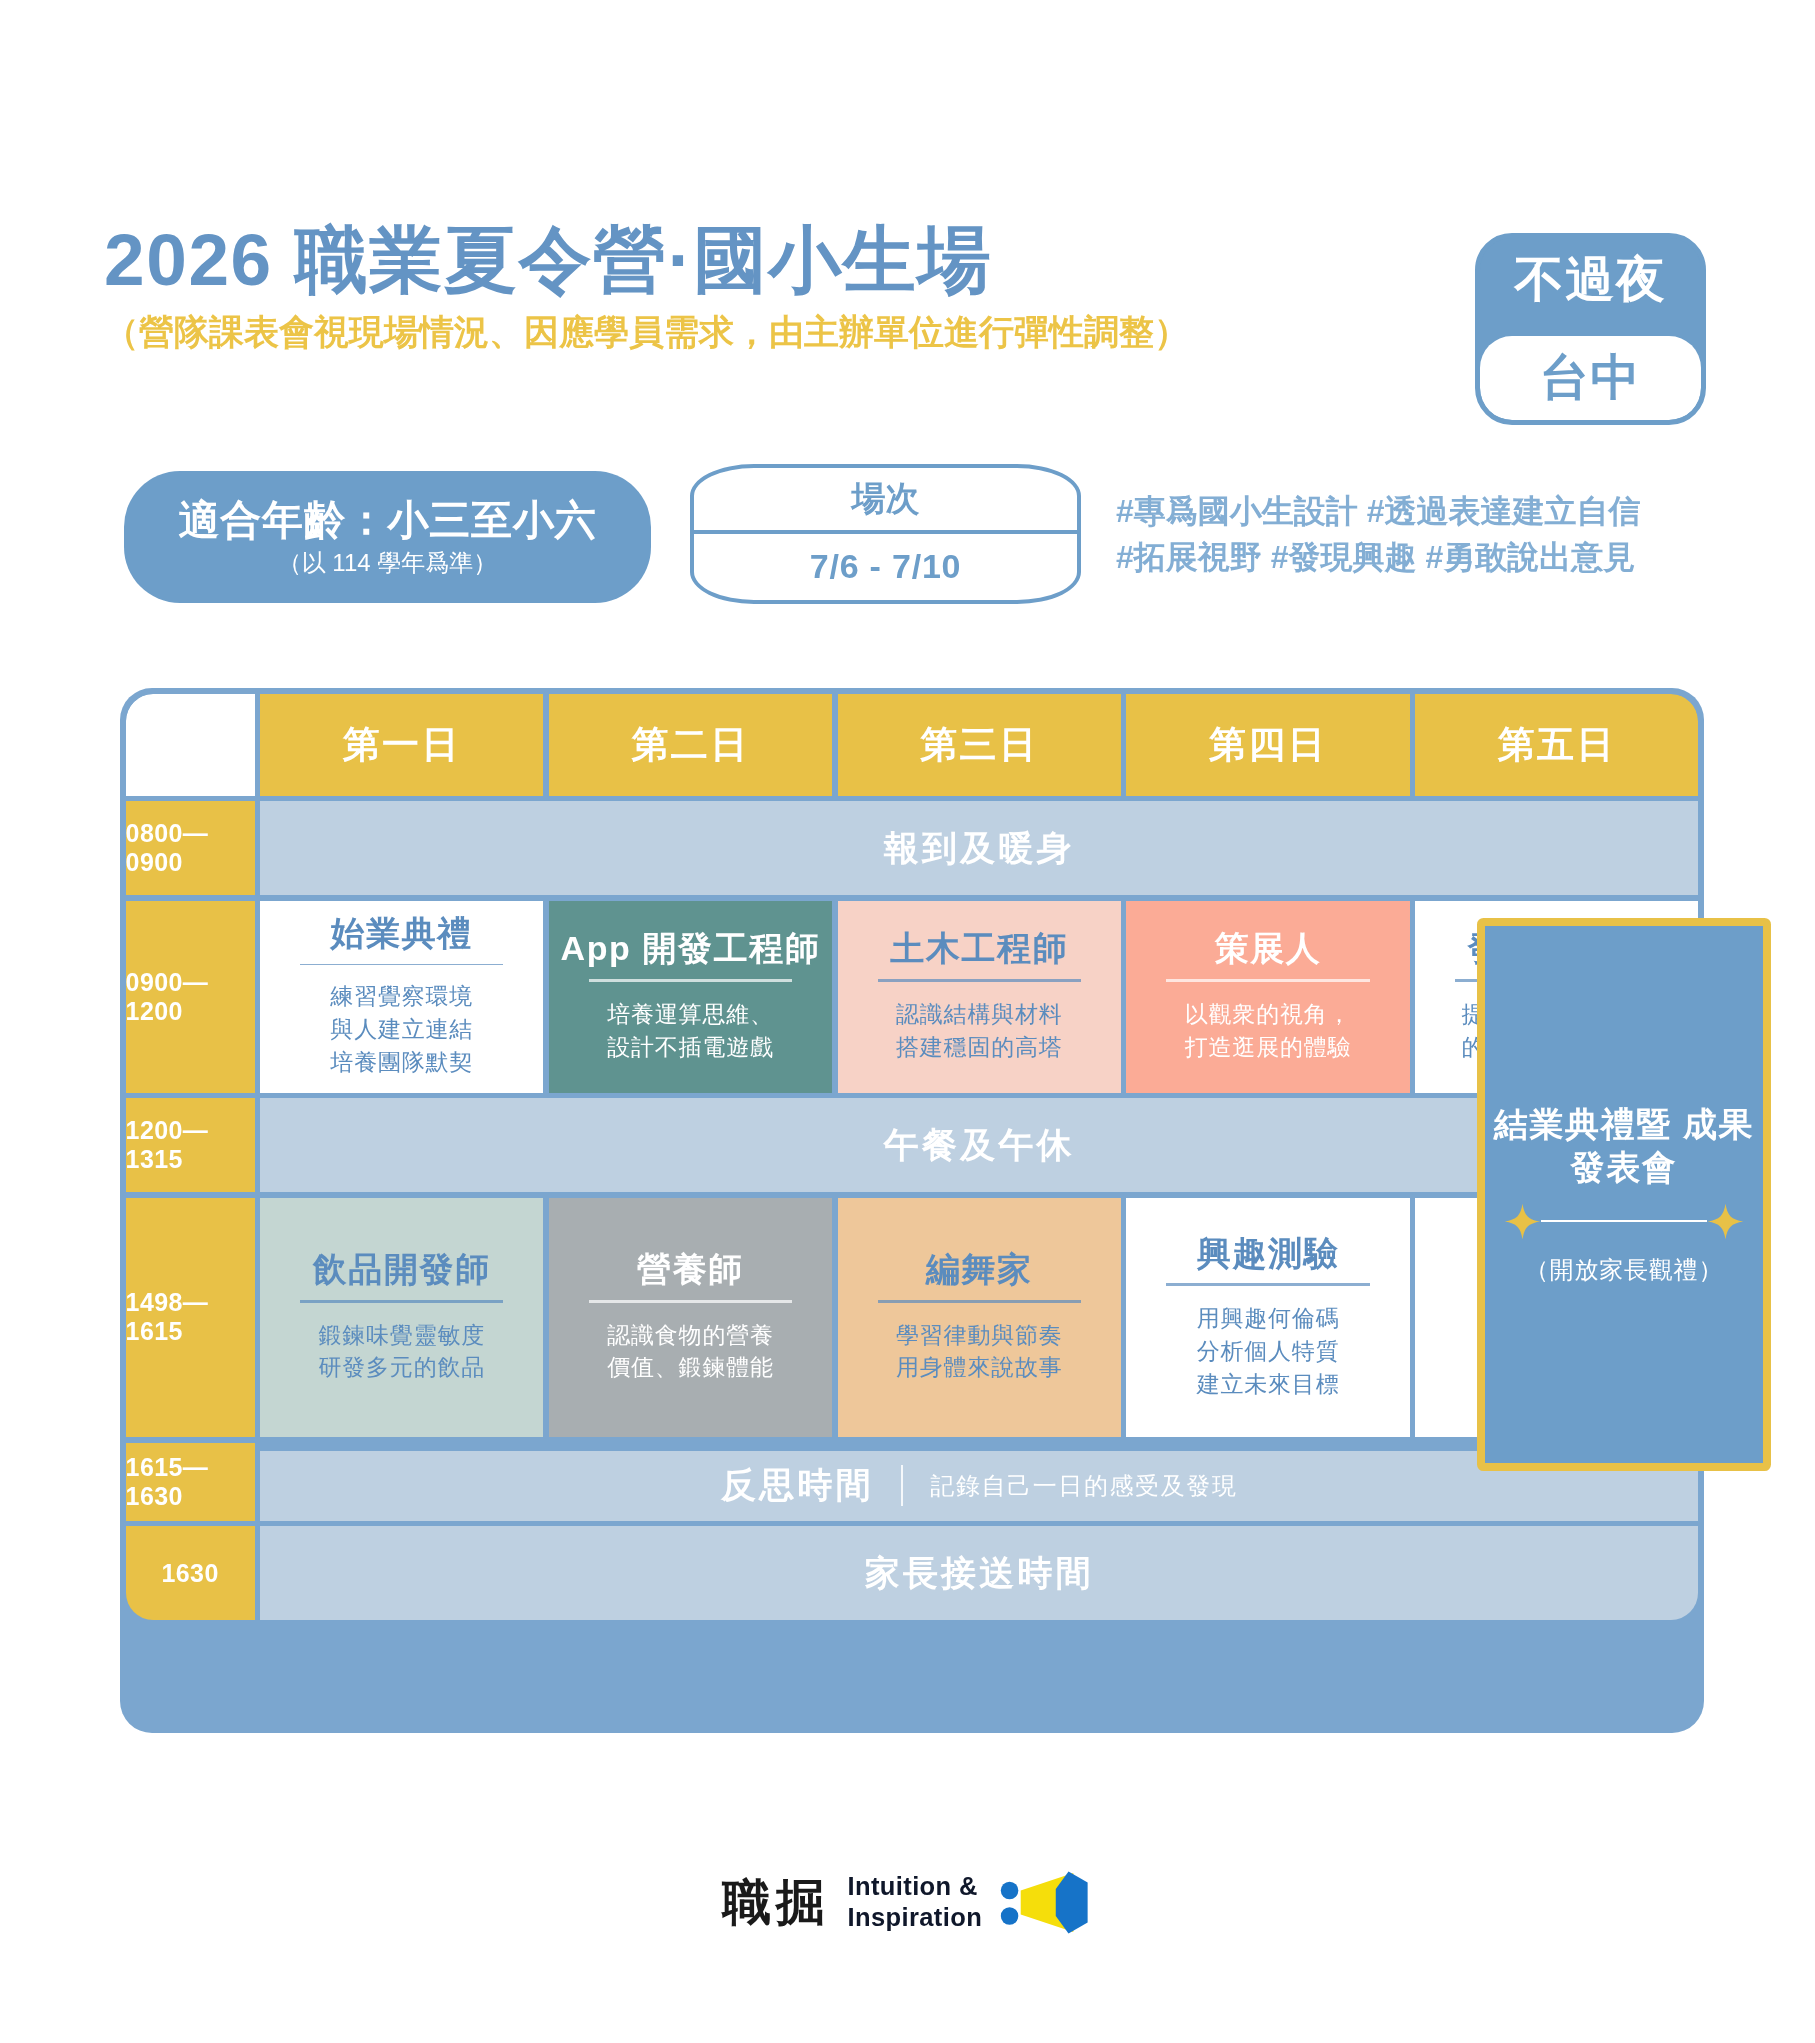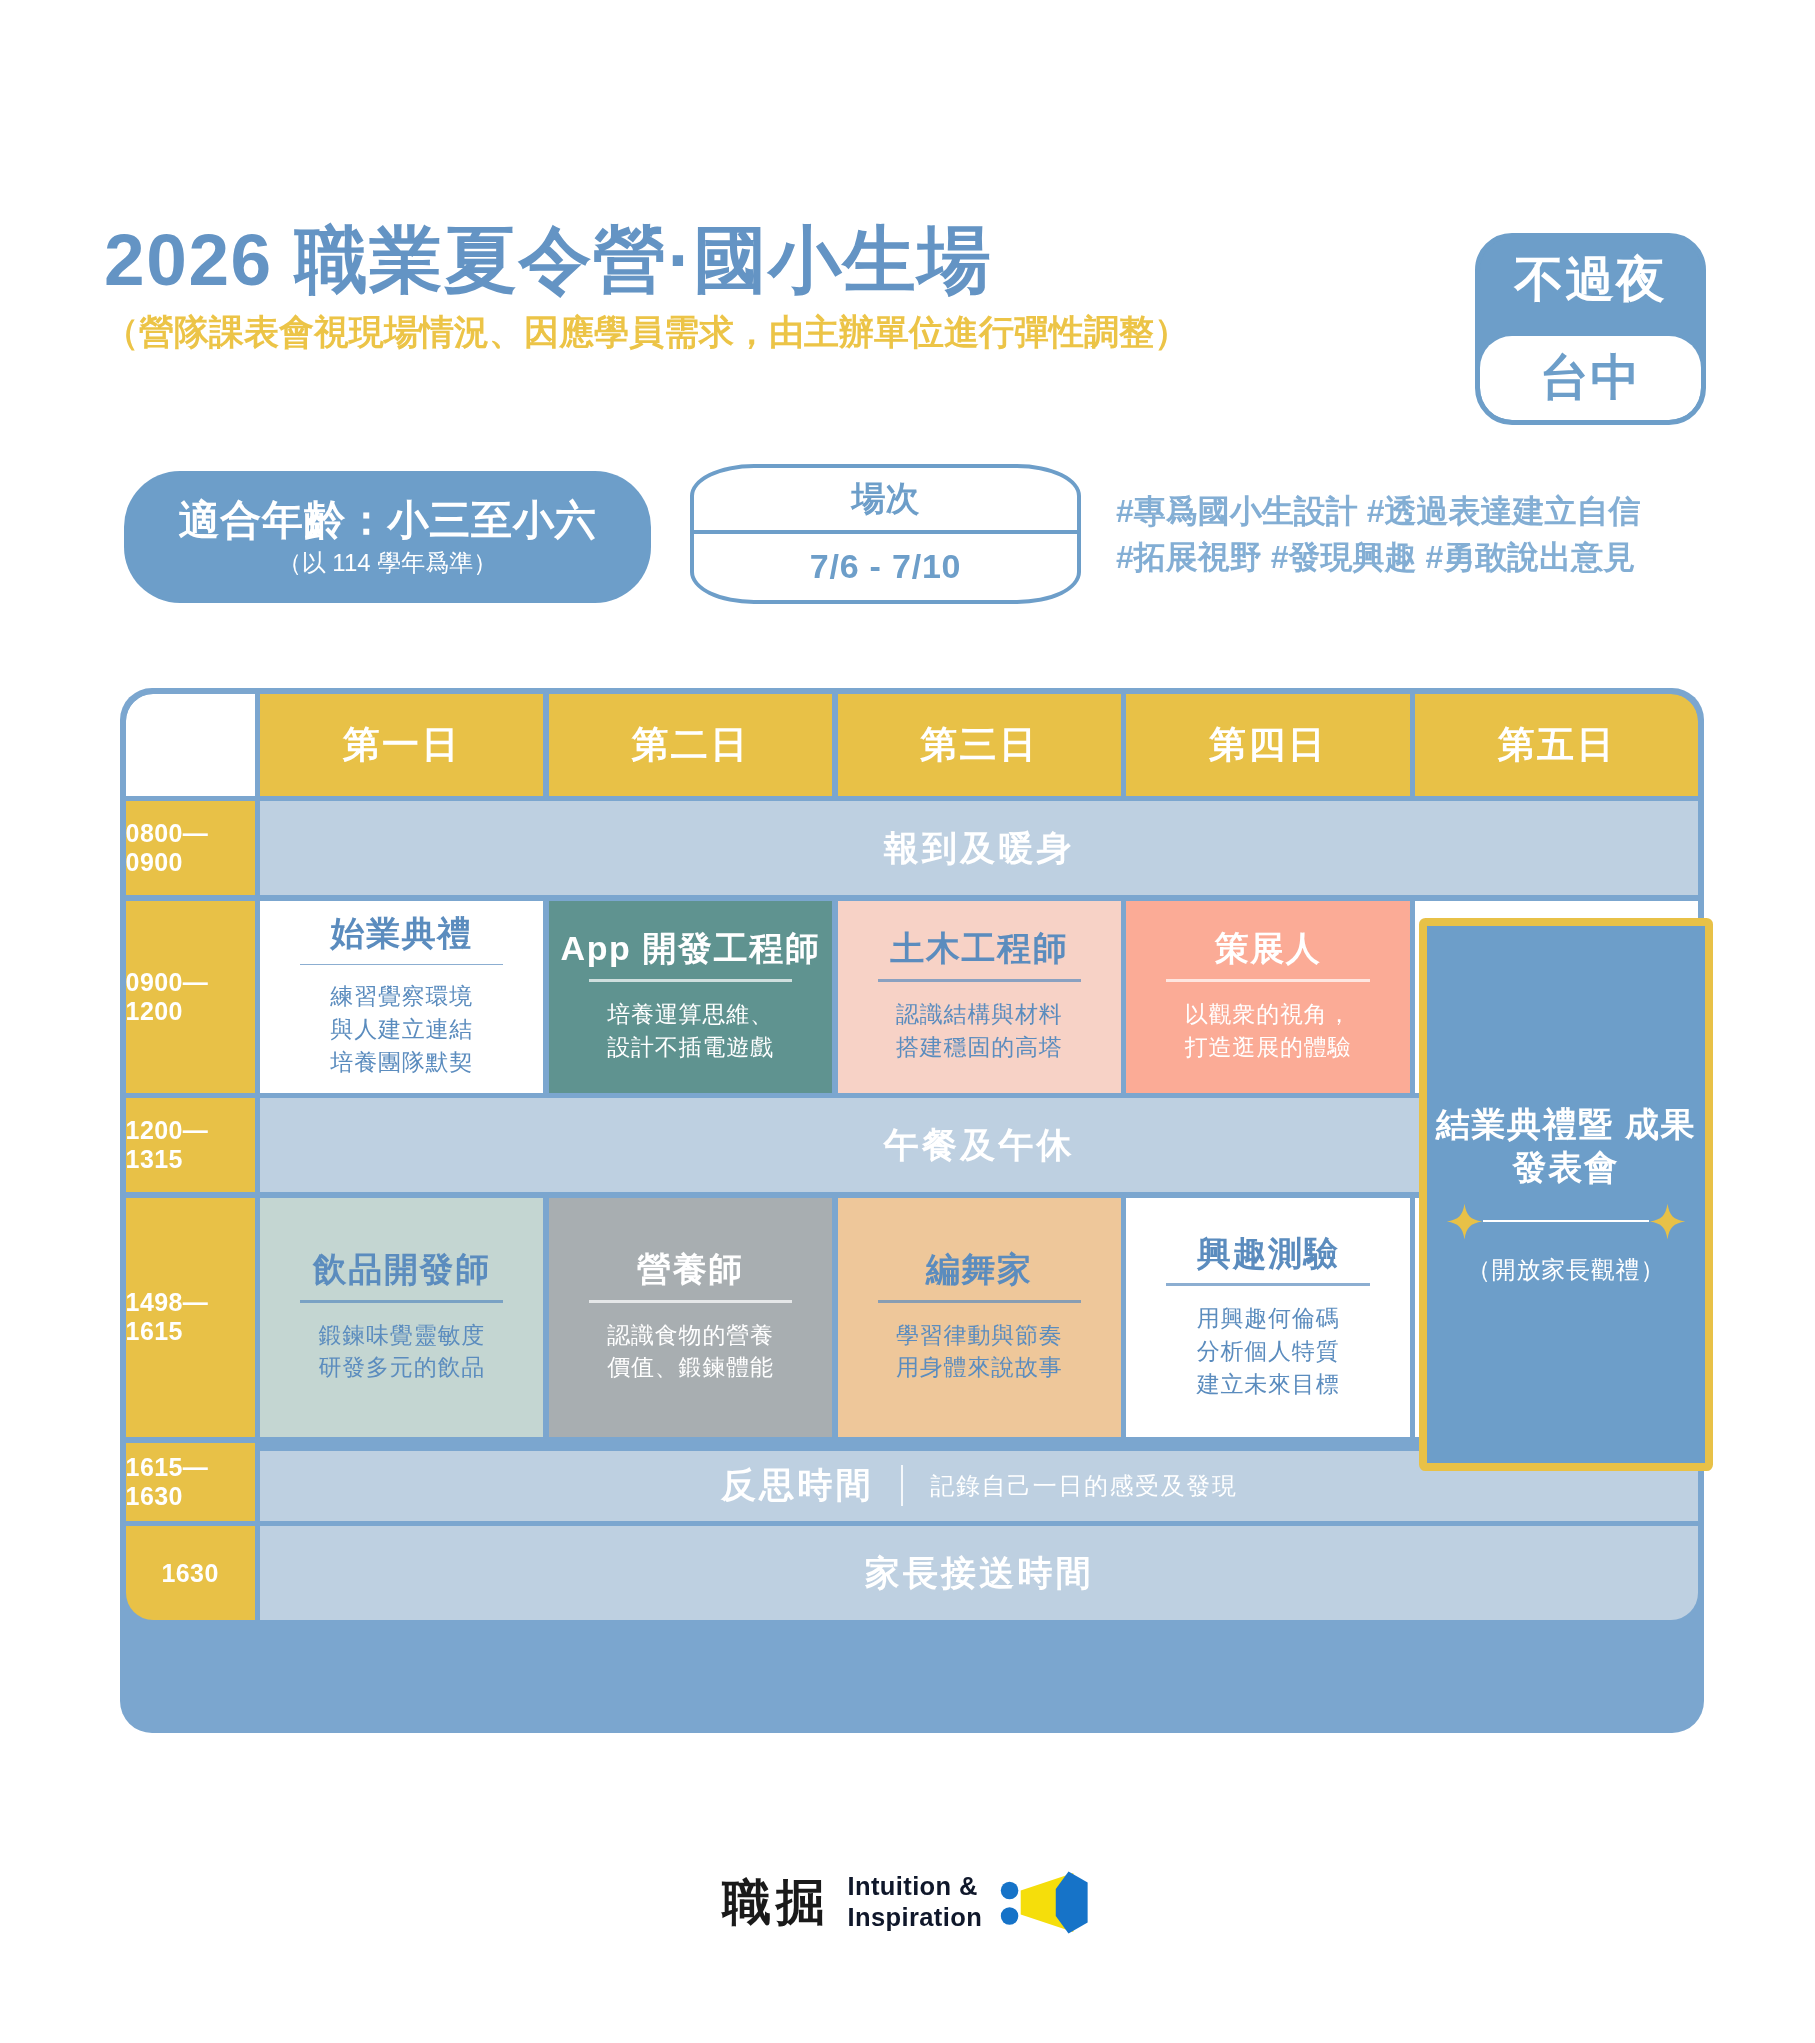--- a/index.html
+++ b/index.html
@@ -177,21 +177,21 @@
   .th-teal    { background: #5f9390; color: #ffffff; }
   .th-pink    { background: #f7d2c6; color: #5b8cbe; }
   .th-salmon  { background: #fbab96; color: #ffffff; }
   .th-mint    { background: #c4d6d2; color: #5b8cbe; }
   .th-gray    { background: #a8aeb1; color: #ffffff; }
   .th-tan     { background: #eec79a; color: #5b8cbe; }
 
   
   .finale-wrap {
     position: absolute;
-    left: 1299px; top: 230px;
+    left: 1357px; top: 230px;
     width: 294px; height: 553px;
     z-index: 5;
   }
   .finale {
     width: 100%; height: 100%;
     background: #6d9ec9;
     border: 8.8px solid #e8c147;
     border-radius: 6.4px;
     display: flex; flex-direction: column;
     align-items: center; justify-content: center;

